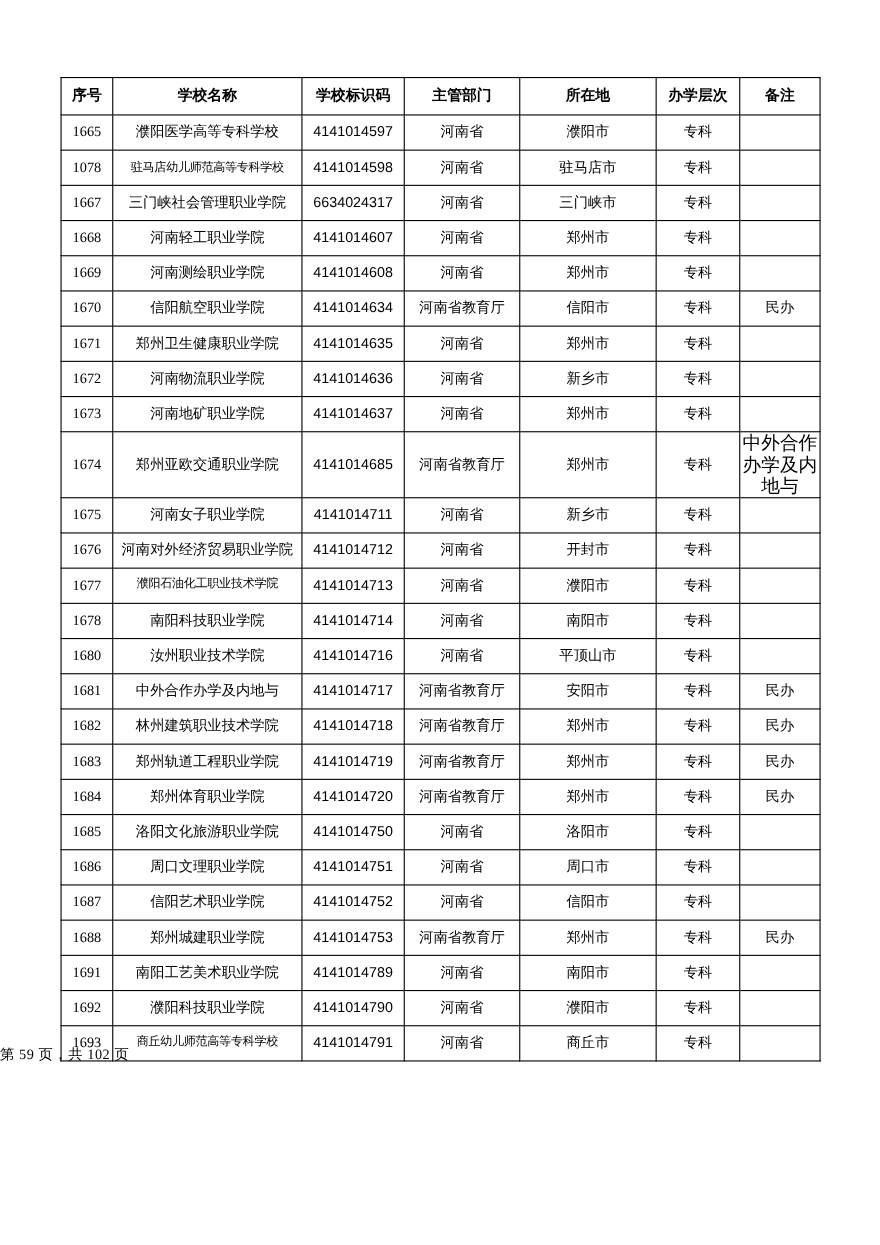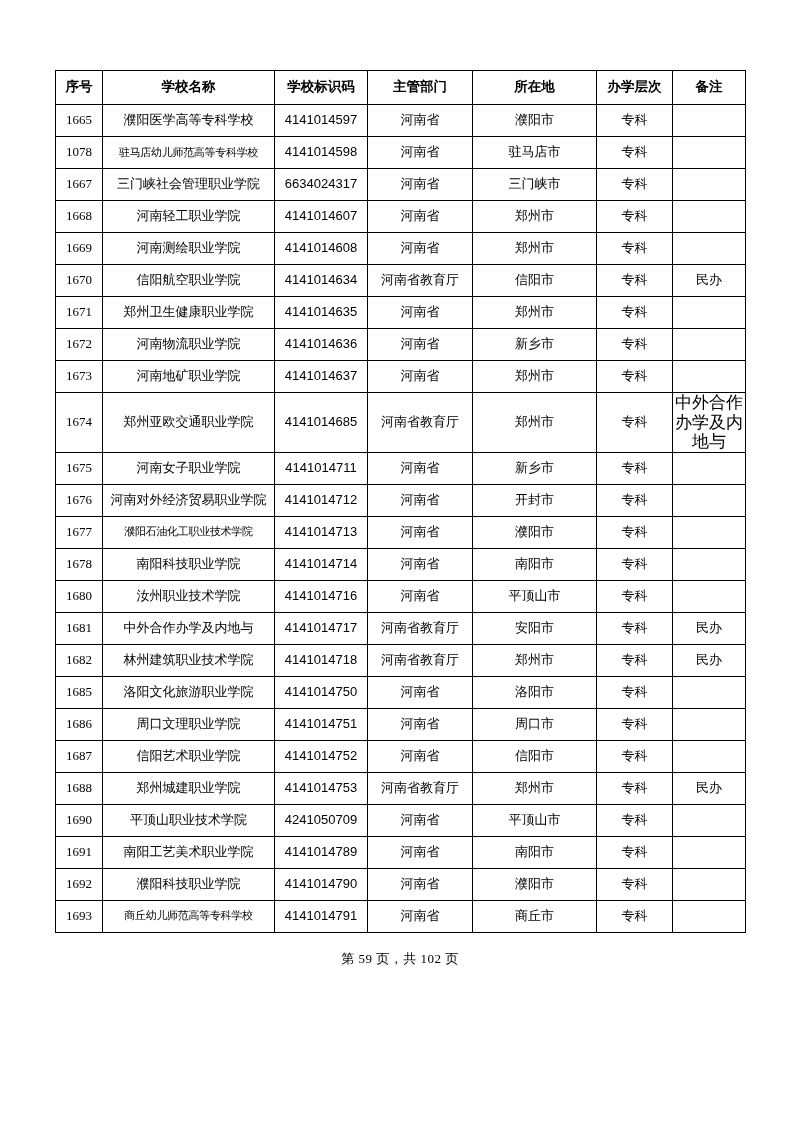--- a/index.html
+++ b/index.html
@@ -68,21 +68,21 @@
     font-size: 17px;
     line-height: 1.15;
     white-space: normal;
     padding: 0 1px;
   }
   .footer {
     position: absolute;
     left: 0;
     right: 0;
     bottom: 28px;
-    text-align: center;
+    text-align: left;
     font-size: 13px;
     font-family: "Liberation Serif", "DejaVu Serif", serif;
     letter-spacing: 0.5px;
   }
 </style>
 </head>
 <body>
 
 <div class="page">
 
@@ -255,20 +255,38 @@
       <tr>
         <td class="cell-seq">1682</td>
         <td class="cell-name">林州建筑职业技术学院</td>
         <td class="cell-code">4141014718</td>
         <td class="cell-dept">河南省教育厅</td>
         <td class="cell-loc">郑州市</td>
         <td class="cell-level">专科</td>
         <td class="cell-remark">民办</td>
       </tr>
       <tr>
+        <td class="cell-seq">1683</td>
+        <td class="cell-name">郑州轨道工程职业学院</td>
+        <td class="cell-code">4141014719</td>
+        <td class="cell-dept">河南省教育厅</td>
+        <td class="cell-loc">郑州市</td>
+        <td class="cell-level">专科</td>
+        <td class="cell-remark">民办</td>
+      </tr>
+      <tr>
+        <td class="cell-seq">1684</td>
+        <td class="cell-name">郑州体育职业学院</td>
+        <td class="cell-code">4141014720</td>
+        <td class="cell-dept">河南省教育厅</td>
+        <td class="cell-loc">郑州市</td>
+        <td class="cell-level">专科</td>
+        <td class="cell-remark">民办</td>
+      </tr>
+      <tr>
         <td class="cell-seq">1685</td>
         <td class="cell-name">洛阳文化旅游职业学院</td>
         <td class="cell-code">4141014750</td>
         <td class="cell-dept">河南省</td>
         <td class="cell-loc">洛阳市</td>
         <td class="cell-level">专科</td>
         <td class="cell-remark"></td>
       </tr>
       <tr>
         <td class="cell-seq">1686</td>
@@ -291,29 +309,20 @@
       <tr>
         <td class="cell-seq">1688</td>
         <td class="cell-name">郑州城建职业学院</td>
         <td class="cell-code">4141014753</td>
         <td class="cell-dept">河南省教育厅</td>
         <td class="cell-loc">郑州市</td>
         <td class="cell-level">专科</td>
         <td class="cell-remark">民办</td>
       </tr>
       <tr>
-        <td class="cell-seq">1690</td>
-        <td class="cell-name">平顶山职业技术学院</td>
-        <td class="cell-code">4241050709</td>
-        <td class="cell-dept">河南省</td>
-        <td class="cell-loc">平顶山市</td>
-        <td class="cell-level">专科</td>
-        <td class="cell-remark"></td>
-      </tr>
-      <tr>
         <td class="cell-seq">1691</td>
         <td class="cell-name">南阳工艺美术职业学院</td>
         <td class="cell-code">4141014789</td>
         <td class="cell-dept">河南省</td>
         <td class="cell-loc">南阳市</td>
         <td class="cell-level">专科</td>
         <td class="cell-remark"></td>
       </tr>
       <tr>
         <td class="cell-seq">1692</td>

